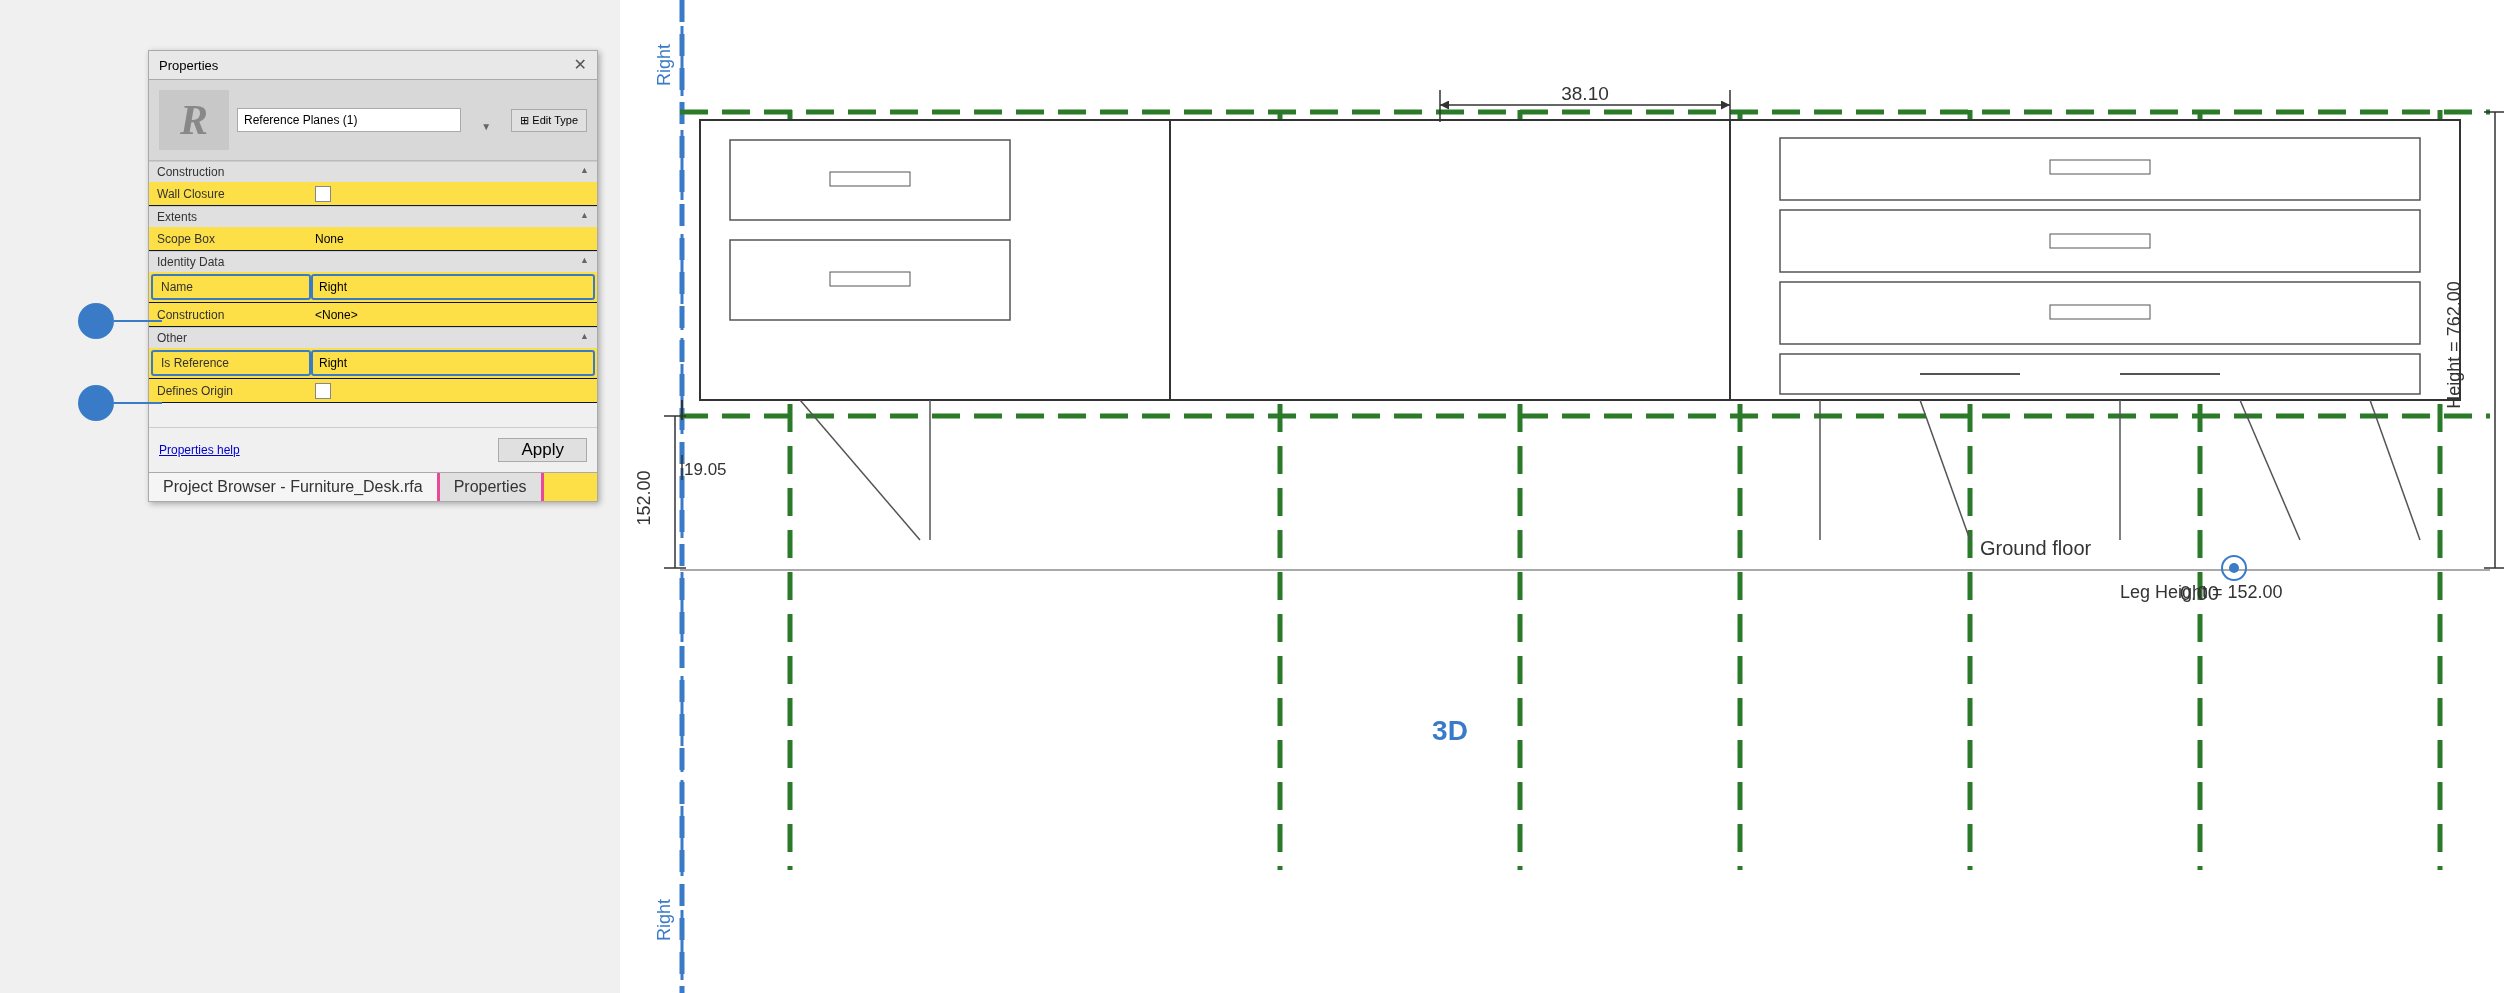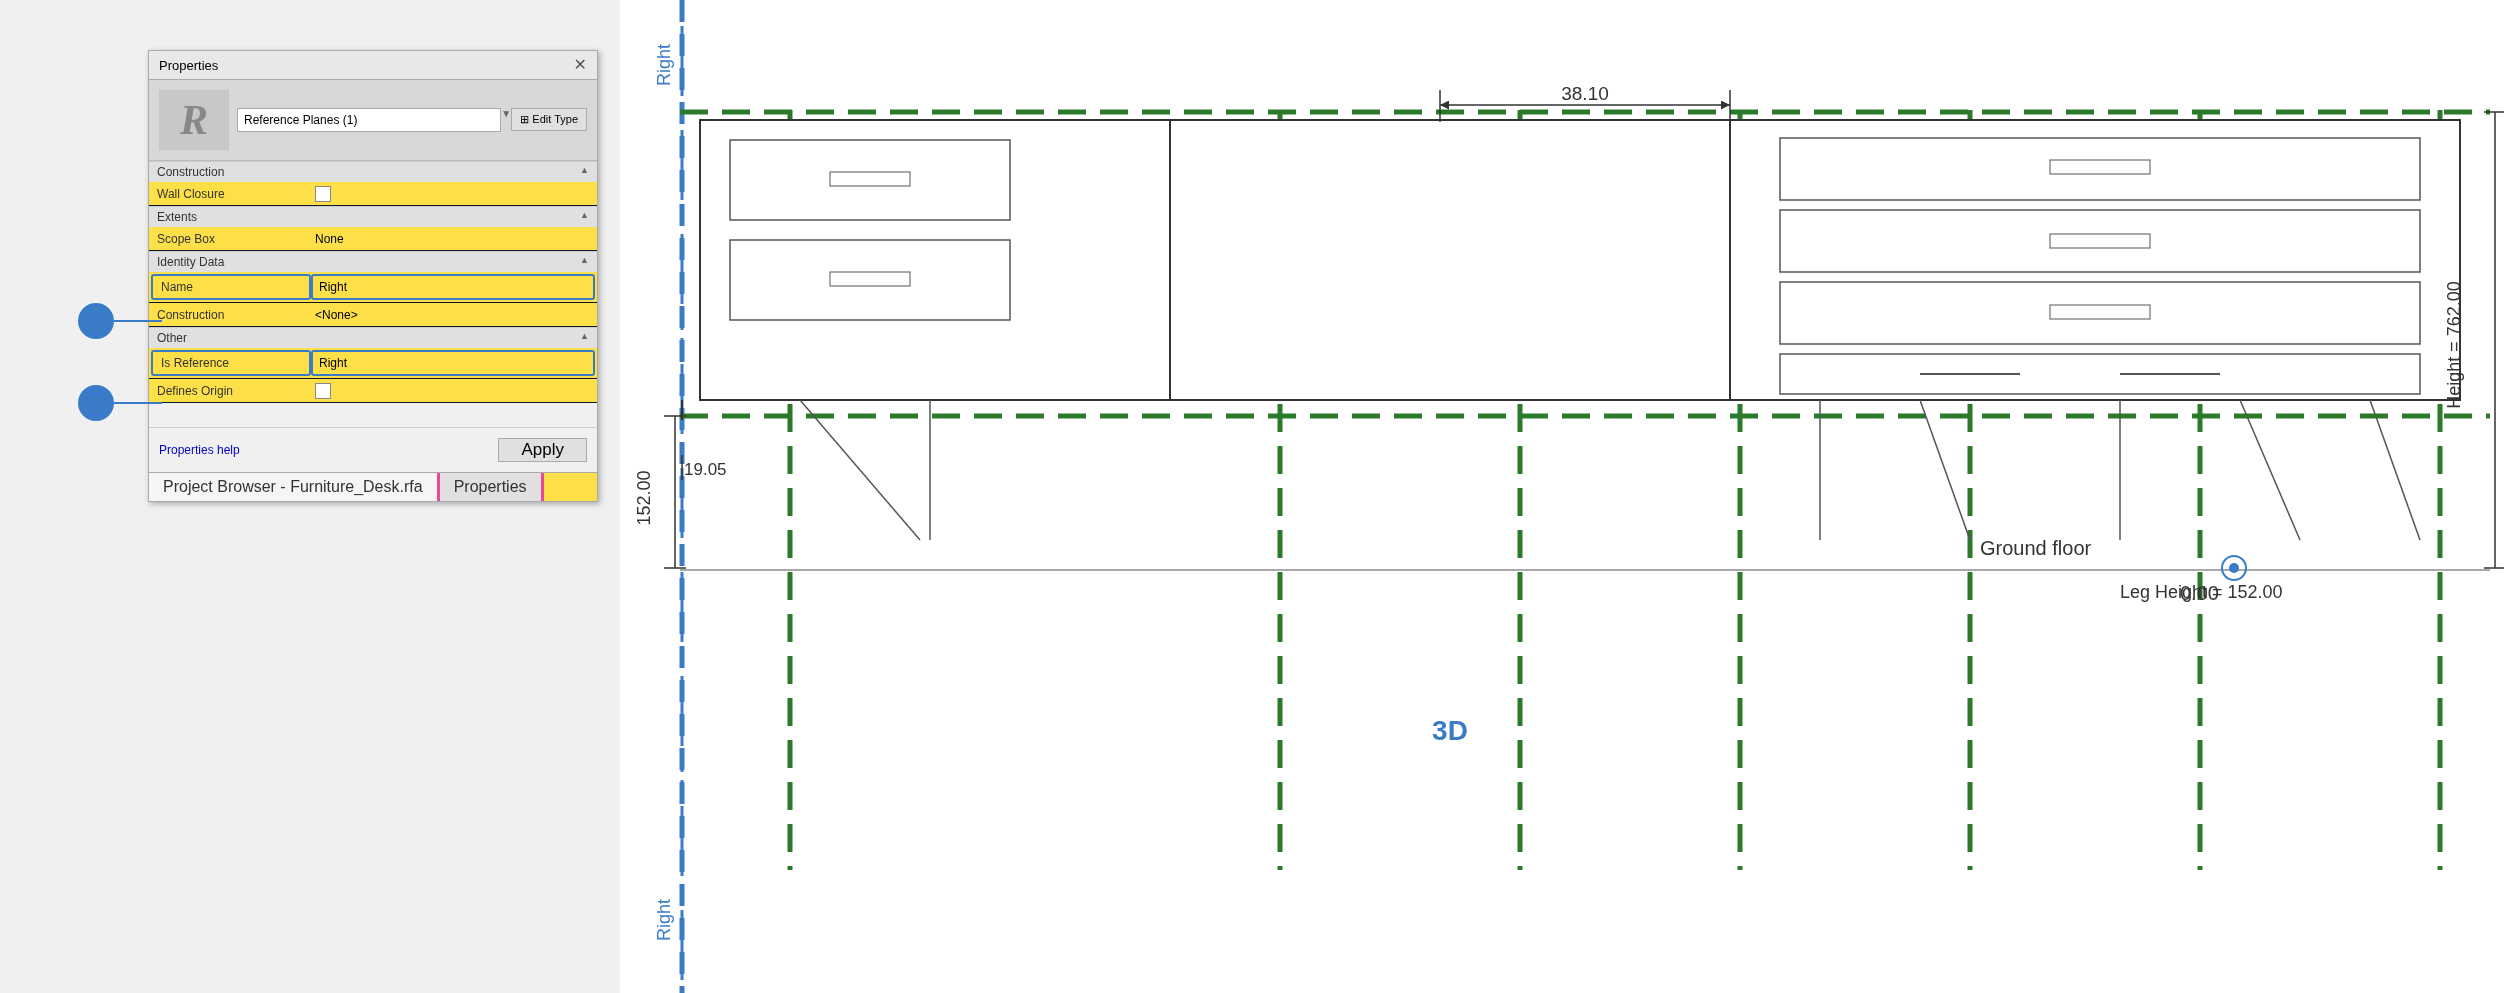--- a/index.html
+++ b/index.html
@@ -164,20 +164,21 @@
       padding: 10px 10px;
       display: flex;
       justify-content: space-between;
       align-items: center;
       border-top: 1px solid #ccc;
       background: #f0f0f0;
     }
 
     .props-help-link {
       color: #0000cc;
+      text-decoration: underline;
       cursor: pointer;
       font-size: 12px;
     }
 
     .apply-btn {
       padding: 1px 22px;
       background: #e0e0e0;
       border: 1px solid #aaa;
       font-size: 17px;
       cursor: pointer;
@@ -245,21 +246,21 @@
 <div class="properties-panel">
 
   <div class="panel-titlebar">
     <span class="panel-title">Properties</span>
     <button class="panel-close">✕</button>
   </div>
 
   <div class="panel-type-selector">
     <div class="type-icon">R</div>
     <div style="flex:1; display:flex; flex-direction:column; gap:4px;">
-      <div style="display:flex; align-items:flex-start; gap:0;">
+      <div style="display:flex; align-items:flex-end; gap:20px;">
         <select class="type-dropdown">
           <option>Reference Planes (1)</option>
         </select>
         <span class="dropdown-arrow">▼</span>
         <button class="edit-type-btn">⊞ Edit Type</button>
       </div>
     </div>
   </div>
 
   <div class="section-header">

